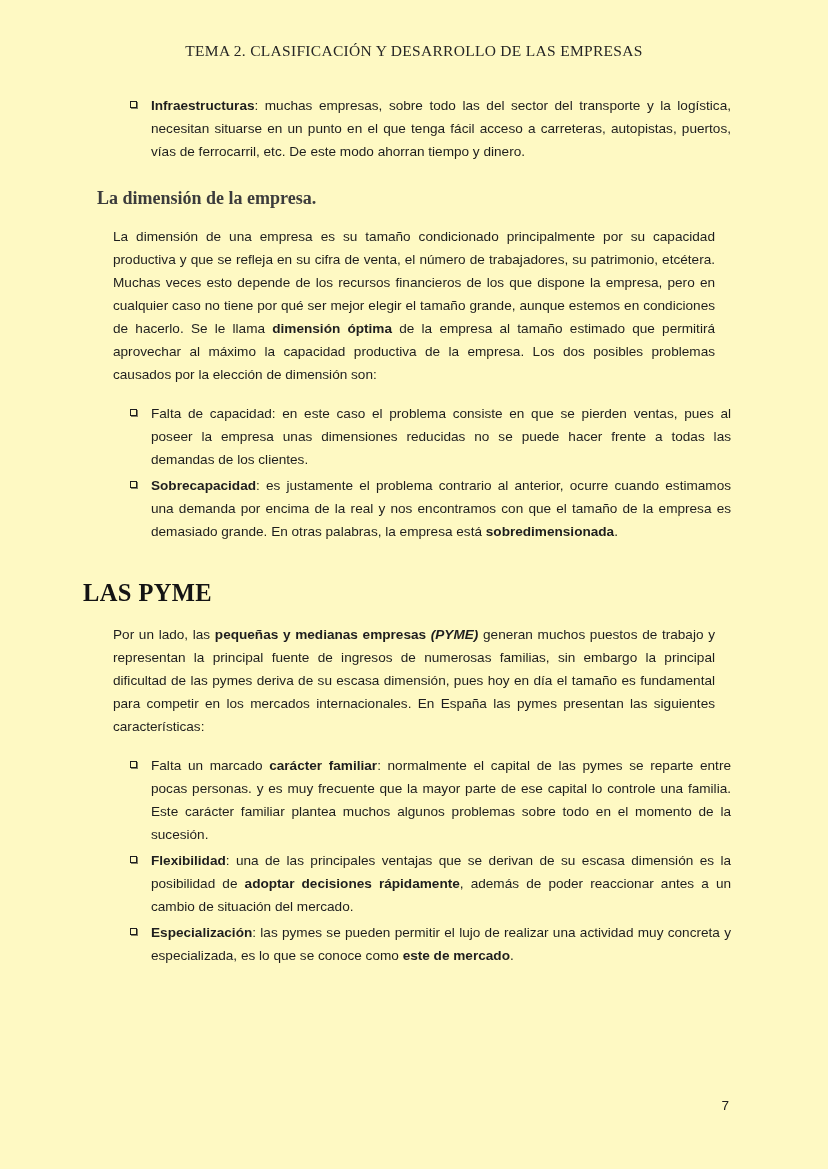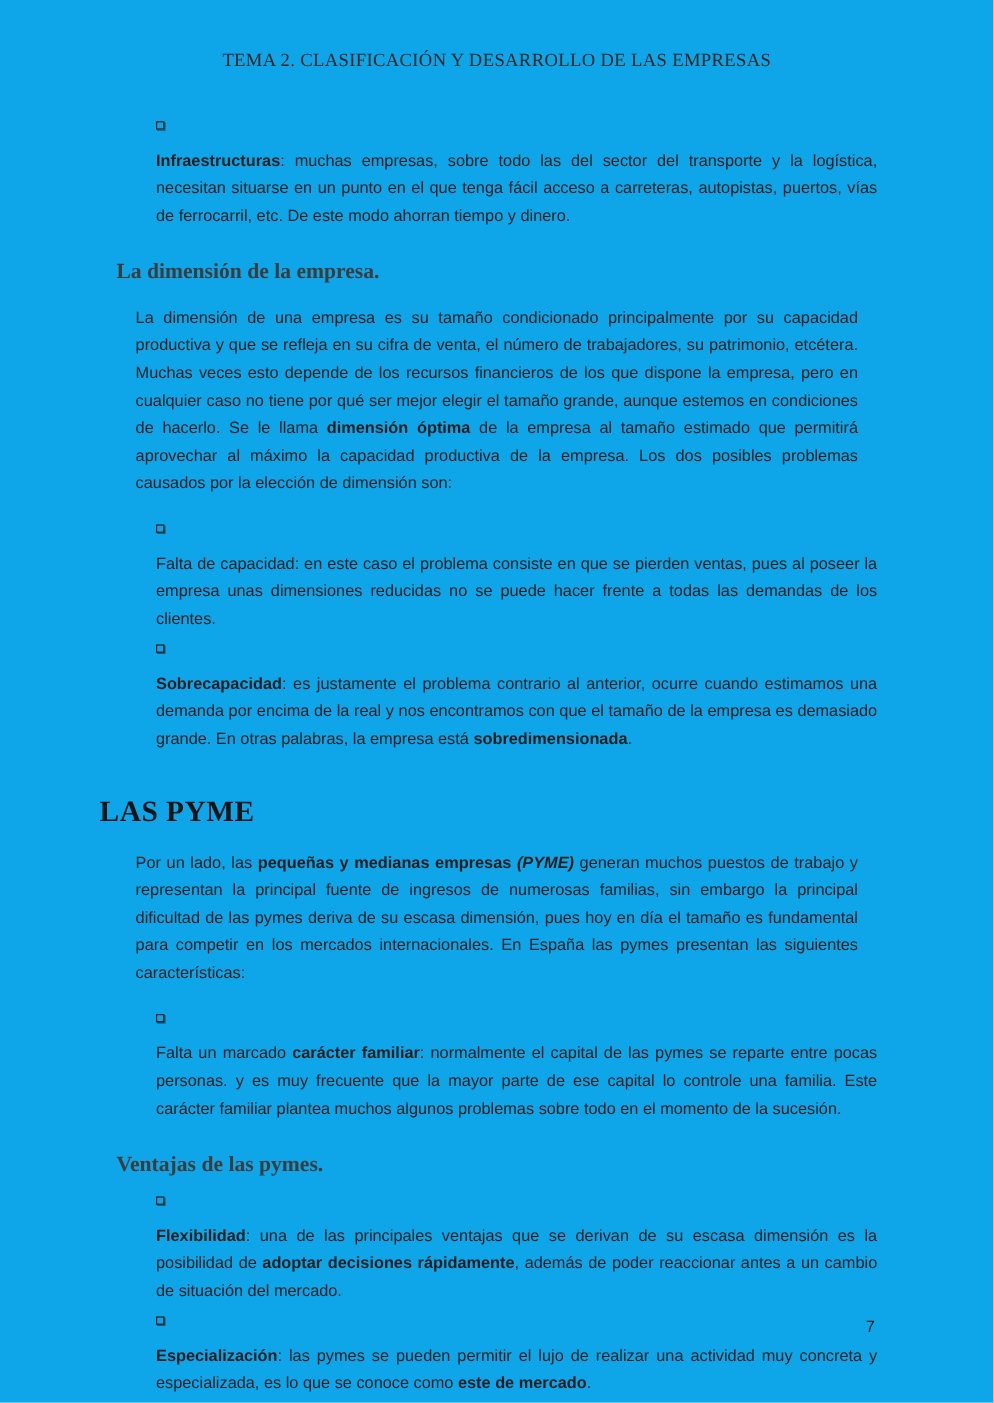--- a/index.html
+++ b/index.html
@@ -1,21 +1,21 @@
 <!DOCTYPE html>
 <html><head>
 <meta charset="utf-8">
 <style>
   html, body { margin: 0; padding: 0; background: #ffffff; }
   .page {
     position: relative;
     width: 828px;
     height: 1169px;
     margin: 0 auto;
-    background: #0ea5e9;
+    background: #fef9c3;
     box-sizing: border-box;
     padding: 42px 97px 0 97px;
     font-family: "Liberation Sans", sans-serif;
     color: #1e1e1e;
     overflow: hidden;
   }
   .doc-header {
     font-family: "Liberation Serif", serif;
     font-size: 15.5px;
     letter-spacing: 0.3px;
@@ -32,21 +32,20 @@
   .para { margin: 16px; }
   ul.bullets {
     list-style: none;
     margin: 0;
     padding: 0 0 0 33px;
   }
   ul.bullets.gap { margin-top: 13px; }
   li.bullet {
     display: flex;
     margin-bottom: 3px;
-    flex-direction: column;
   }
   .bullet-marker {
     flex: 0 0 21px;
     padding-top: 7px;
   }
   .bullet-marker .sq {
     display: block;
     width: 7px;
     height: 7px;
     border: 1.4px solid #1e1e1e;
@@ -123,21 +122,20 @@
 
   <ul class="bullets gap">
     <li class="bullet">
       <span class="bullet-marker">
           <span class="sq"></span>
         </span>
       <div class="bullet-text"><span>Falta un marcado </span><span style="font-weight: 700;">carácter familiar</span><span>: normalmente el capital de las pymes se reparte entre pocas personas. y es muy frecuente que la mayor parte de ese capital lo controle una familia. Este carácter familiar plantea muchos algunos problemas sobre todo en el momento de la sucesión.</span></div>
     </li>
   </ul>
 
-  <h2 class="section">Ventajas de las pymes.</h2>
 
   <ul class="bullets">
     <li class="bullet">
       <span class="bullet-marker">
           <span class="sq"></span>
         </span>
       <div class="bullet-text"><span style="font-weight: 700;">Flexibilidad</span><span>: una de las principales ventajas que se derivan de su escasa dimensión es la posibilidad de </span><span style="font-weight: 700;">adoptar decisiones rápidamente</span><span>, además de poder reaccionar antes a un cambio de situación del mercado.</span></div>
     </li>
     <li class="bullet">
       <span class="bullet-marker">

